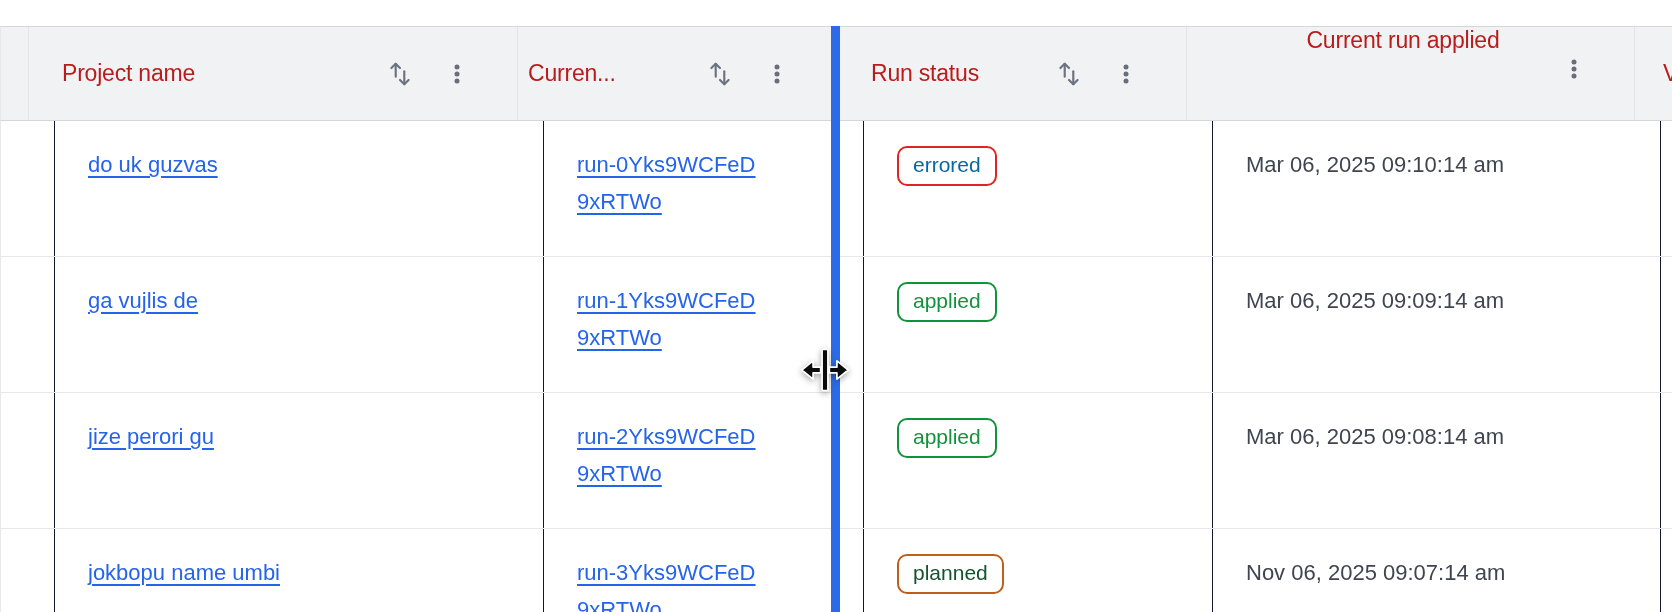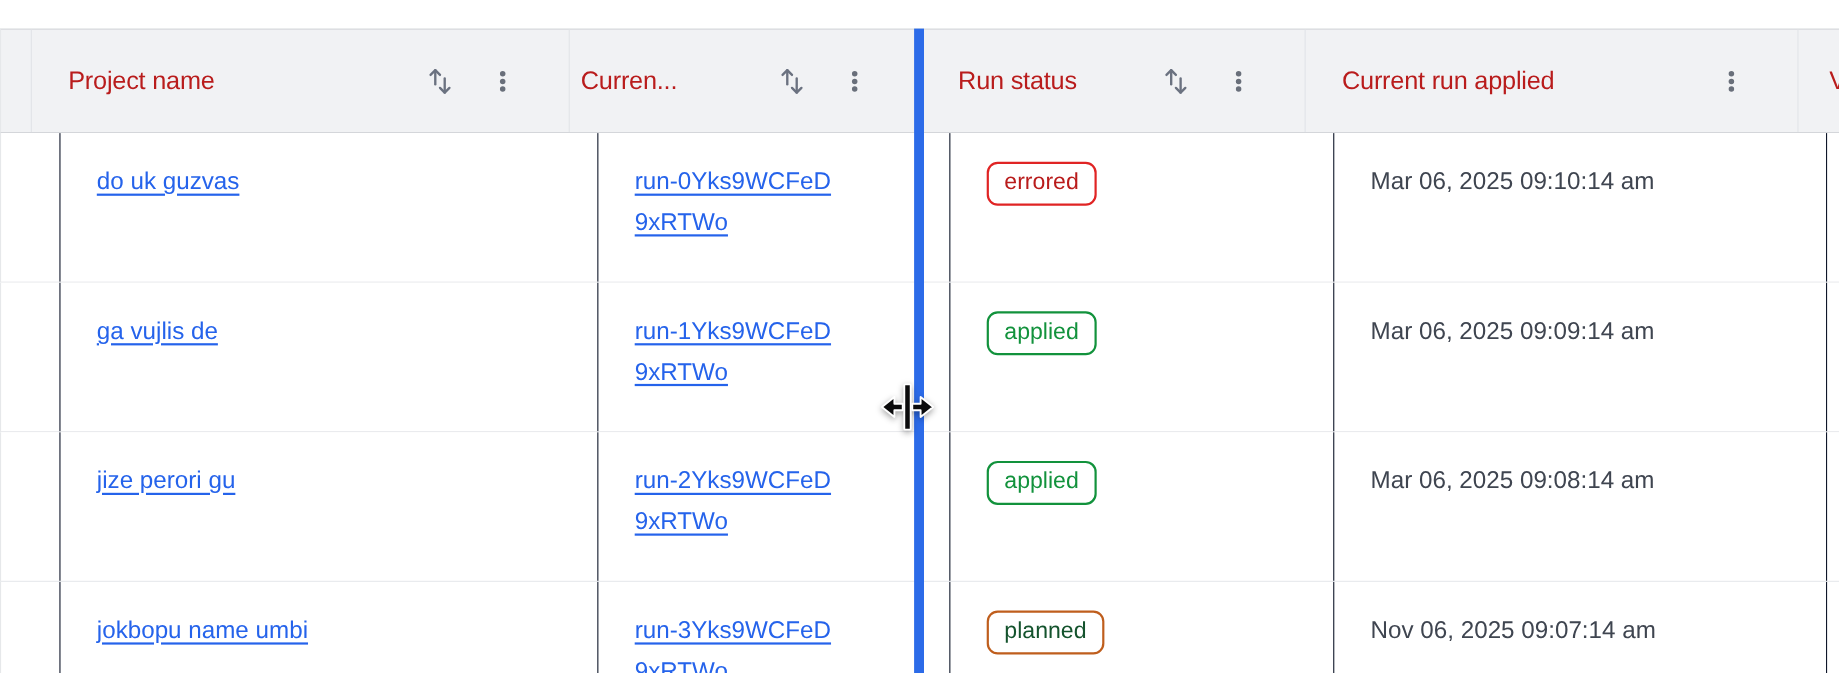--- a/index.html
+++ b/index.html
@@ -25,21 +25,21 @@
     font-size:23px;font-weight:400;color:#b91c1c;letter-spacing:-0.2px;
     white-space:nowrap;overflow:hidden;
   }
   .th-icons{margin-left:auto;display:flex;align-items:center;gap:30px;flex:none;}
   .icon-btn{display:flex;align-items:center;justify-content:center;cursor:pointer;flex:none;}
   
   .c0{width:27px;padding:0;}
   .c1{width:489px;}
   .c2{width:320px;padding-left:10px;}
   .c3{width:349px;}
-  .c4{width:448px;}
+  .c4{width:448px;flex-direction:column;}
   .c5{width:300px;padding-left:28px;}
   
   .tr{
     display:flex;height:136px;box-sizing:border-box;background:#fff;
     border-bottom:1px solid #e5e7ea;border-left:1px solid #e6e8ea;
   }
   .td{
     box-sizing:border-box;padding:25px 20px 0 33px;
     border-left:1px solid #0f172a;
     font-size:22px;line-height:37px;color:#3f4550;
@@ -163,21 +163,21 @@
 
     <div class="tr">
       <div class="td c0"></div>
       <div class="td c1">
         <a class="link">do uk guzvas</a>
       </div>
       <div class="td c2">
         <a class="link run-link">run-0Yks9WCFeD9xRTWo</a>
       </div>
       <div class="td c3">
-        <span class="badge" style="color: #b91c1c; border-color: rgb(224, 36, 36);">errored</span>
+        <span class="badge" style="color: #0369a1; border-color: rgb(224, 36, 36);">errored</span>
       </div>
       <div class="td c4">
         <span>Mar 06, 2025 09:10:14 am</span>
       </div>
       <div class="td c5">
         
       </div>
     </div>
 
     <div class="tr">

